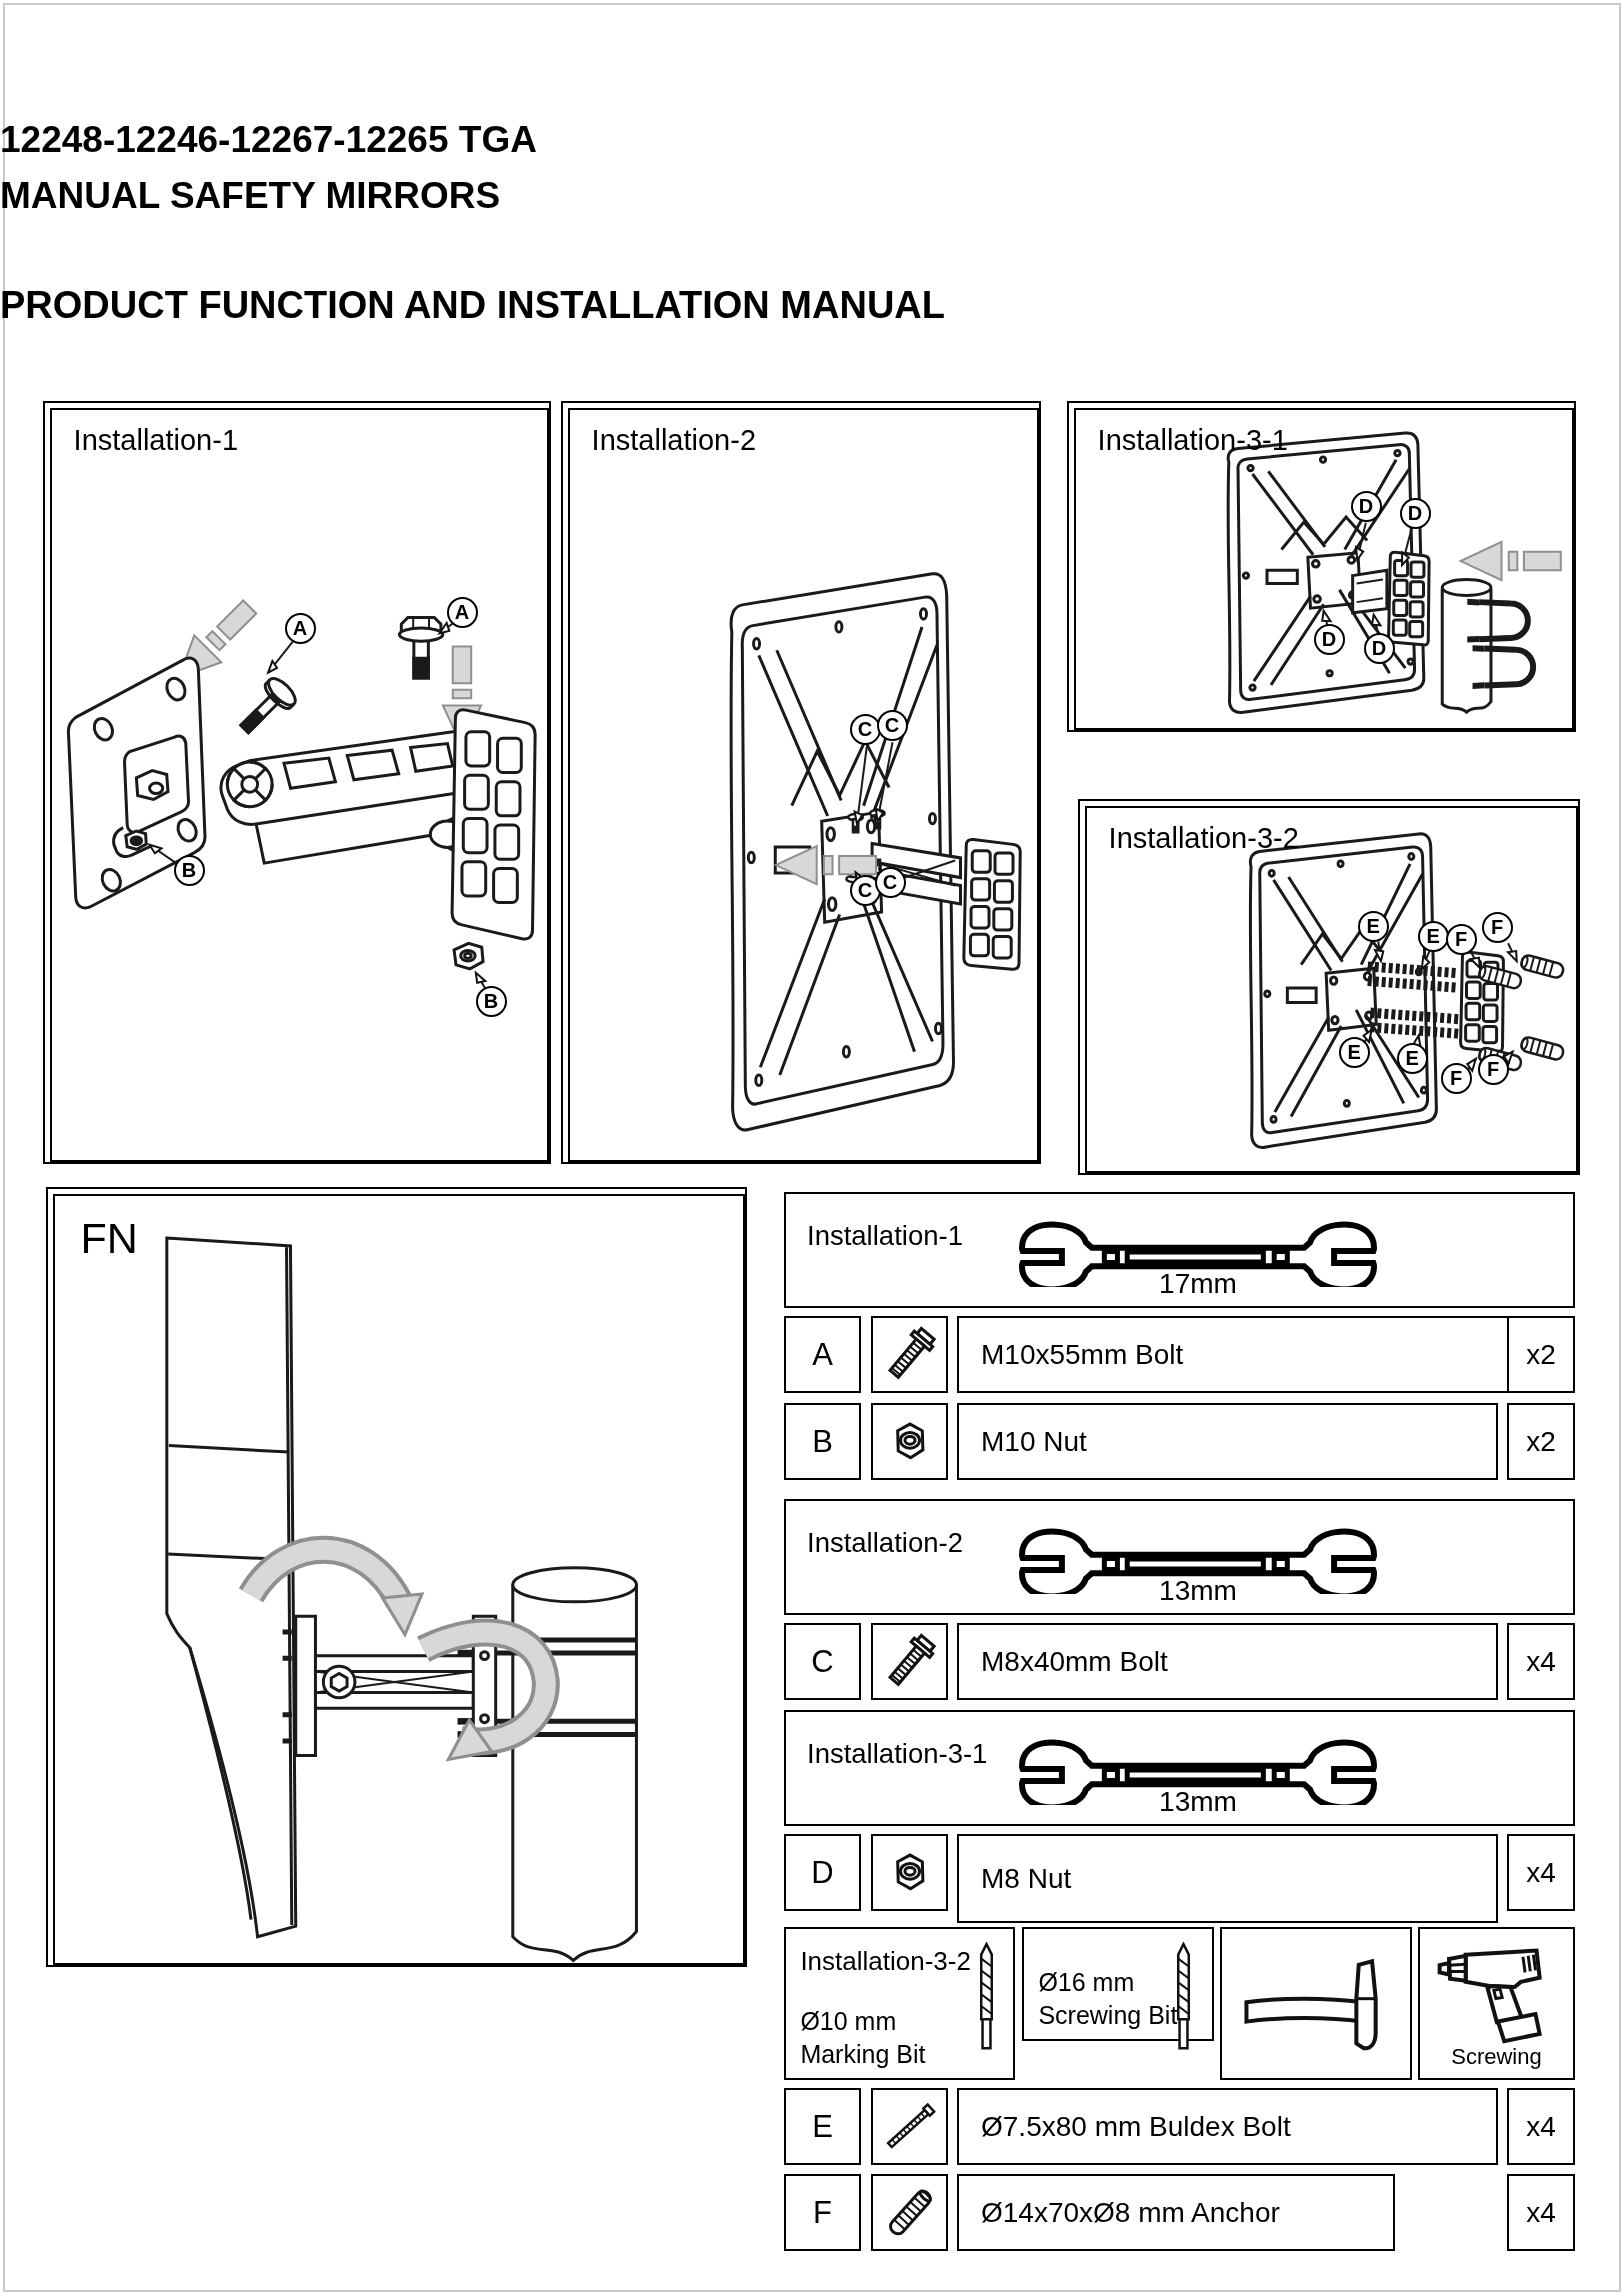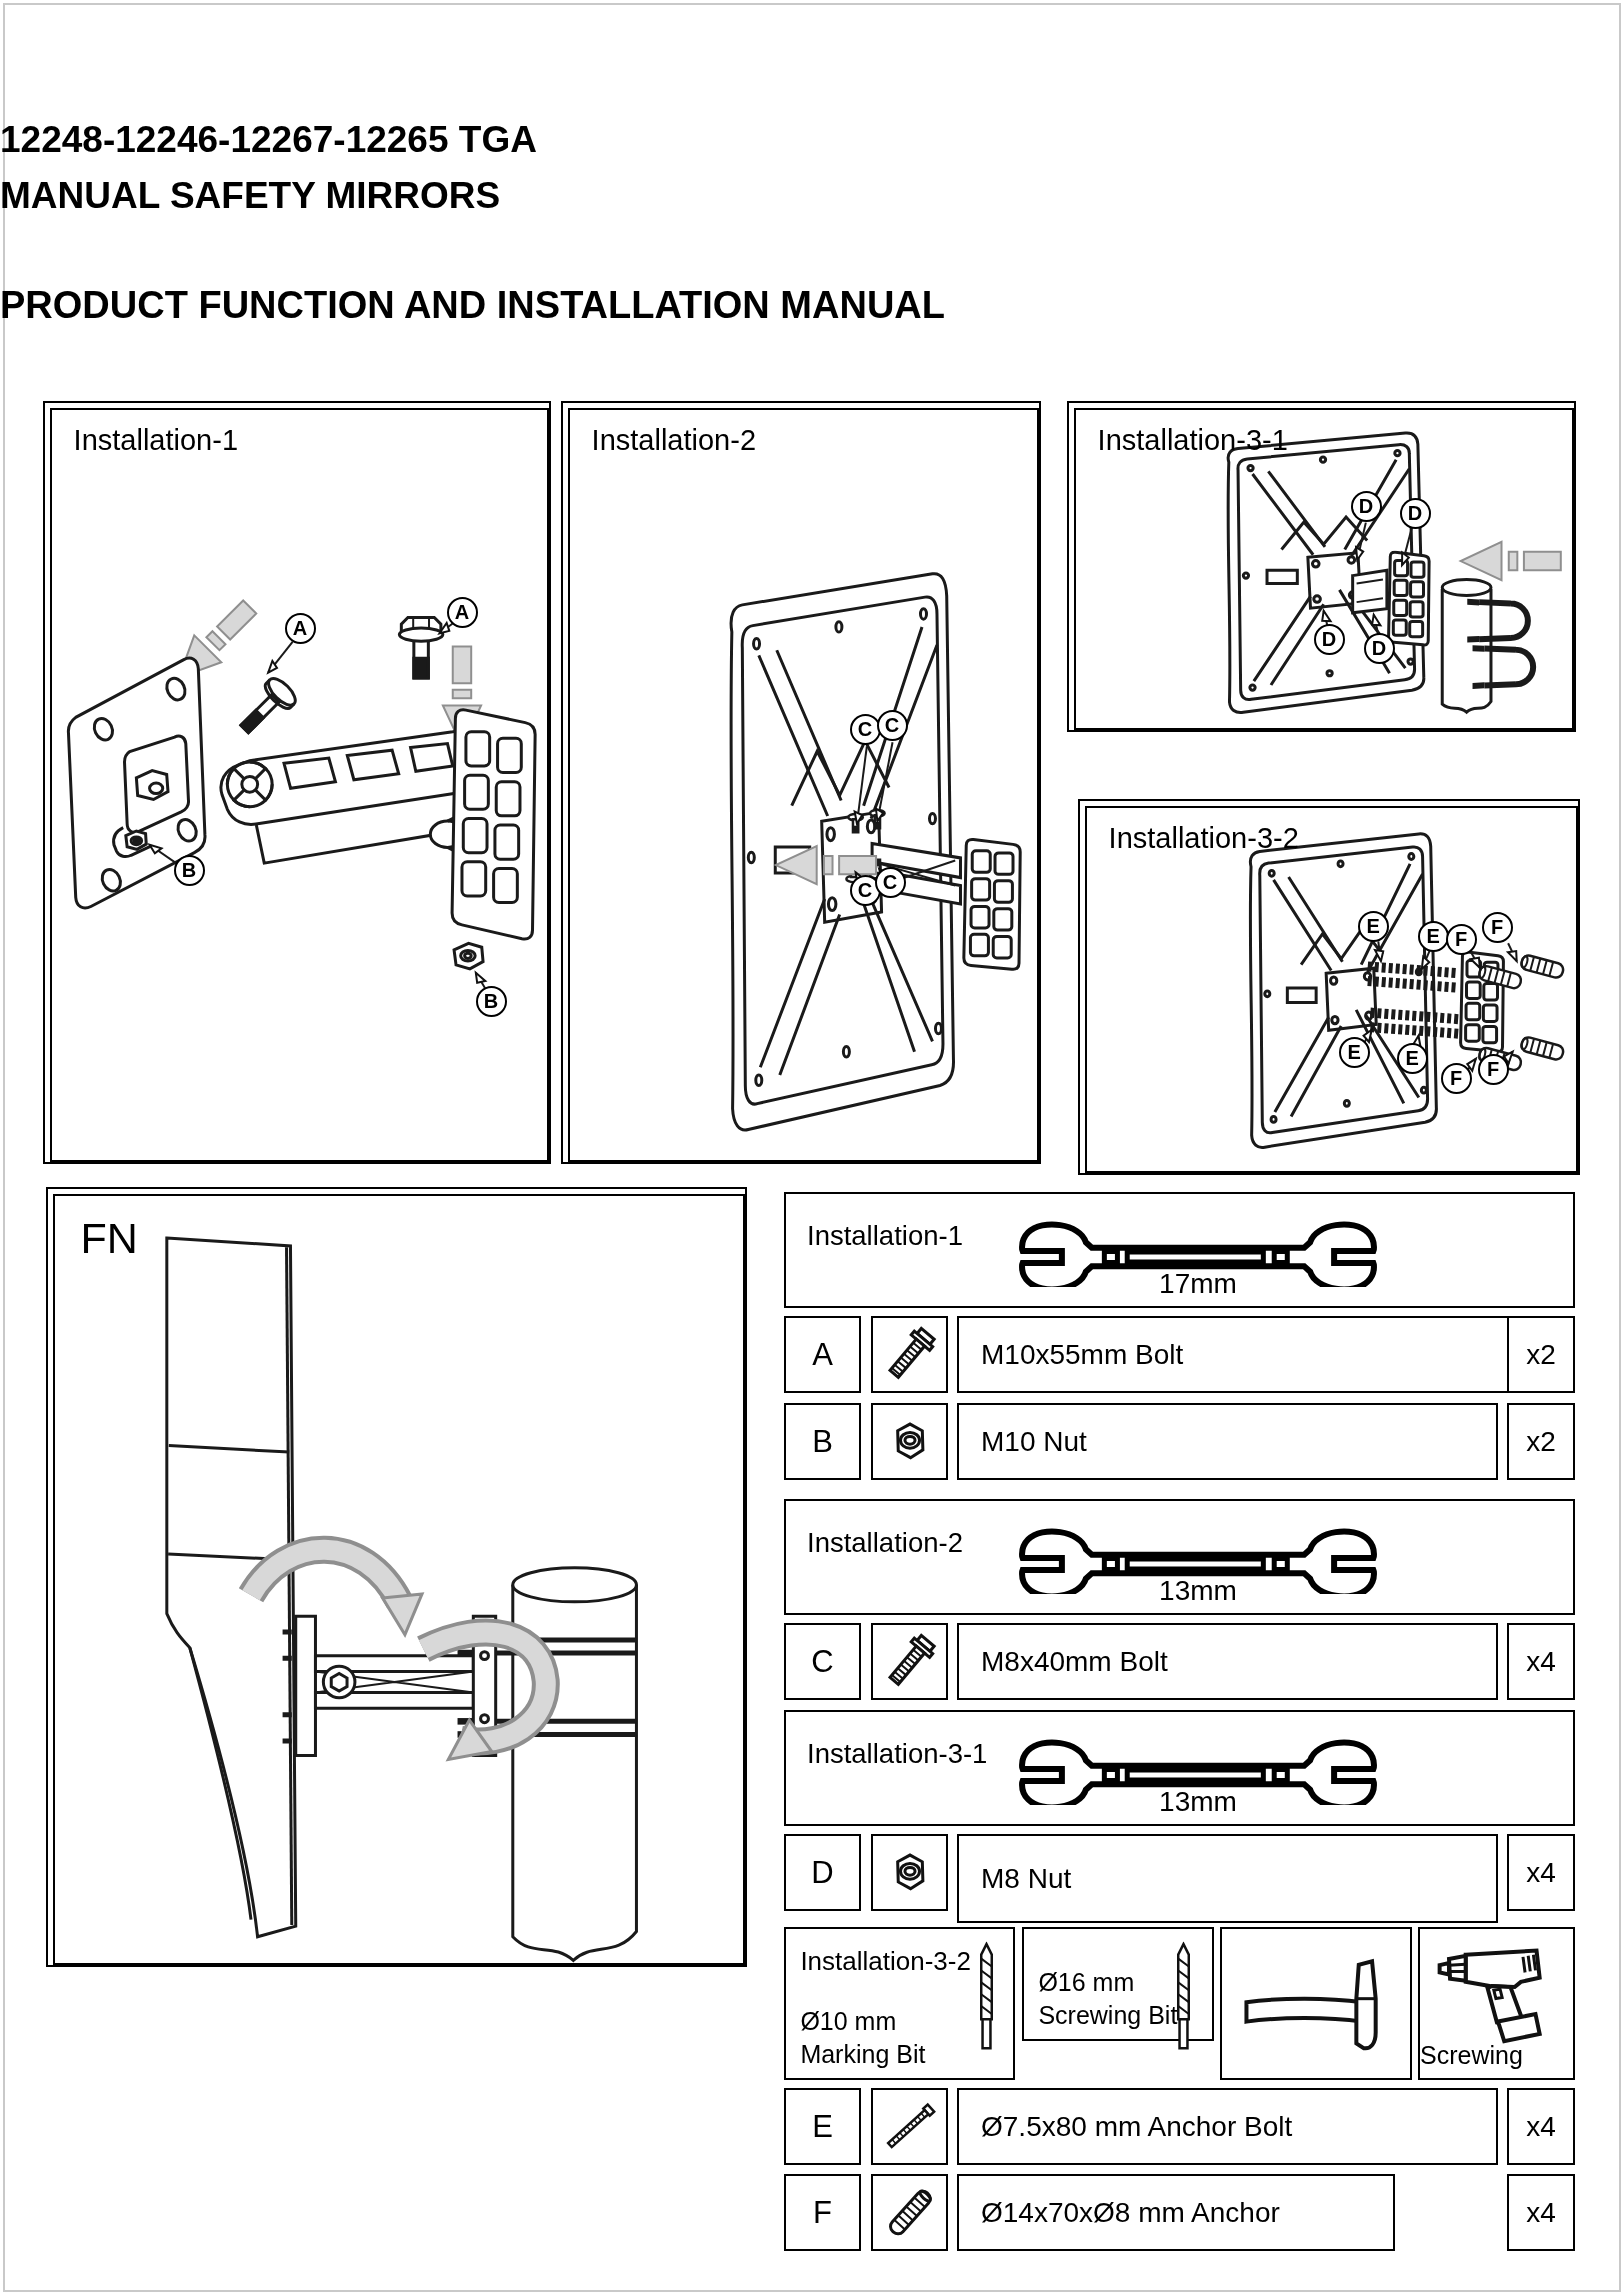--- a/index.html
+++ b/index.html
@@ -20,21 +20,21 @@
   .pbox{position:absolute;border:2.6px solid #000;background:#fff;box-sizing:border-box;}
   .center{display:flex;align-items:center;justify-content:center;}
   .letter{font-size:31px;}
   .qty{font-size:28px;}
   .desc{font-size:28px;padding-left:22px;display:flex;align-items:center;}
   .hdr-label{position:absolute;left:21px;top:26px;font-size:27.5px;}
   .size-label{position:absolute;left:216px;width:392px;bottom:6.5px;text-align:center;font-size:28px;}
   .tool-hdr{position:absolute;left:14.4px;top:17px;font-size:26px;}
   .tool-size{position:absolute;left:14.4px;bottom:42px;font-size:25px;}
   .tool-name{position:absolute;left:14.4px;bottom:9.2px;font-size:25px;}
-  .tool-name-center{position:absolute;left:0;right:0;bottom:7.8px;font-size:25px;}
+  .tool-name-center{position:absolute;left:0;right:0;bottom:7.8px;text-align:center;font-size:22px;}
   svg *{vector-effect:non-scaling-stroke;}
 </style>
 </head>
 <body>
 
 <div class="page">
   <div class="frame"></div>
 
   <svg width="0" height="0" style="position:absolute" aria-hidden="true">
     <defs>
@@ -544,21 +544,21 @@
 
   <div class="pbox center letter" style="left:784px;top:2088px;width:77px;height:77px">
       <span>E</span>
     </div>
   <div class="pbox center" style="left:871px;top:2088px;width:77px;height:77px">
       <svg width="60" height="60" viewBox="0 0 100 100">
         <use href="#sym-buldex"></use>
       </svg>
     </div>
   <div class="pbox desc" style="left:957px;top:2088px;width:541px;height:77px">
-      <span>Ø7.5x80 mm Anchor Bolt</span>
+      <span>Ø7.5x80 mm Buldex Bolt</span>
     </div>
   <div class="pbox center qty" style="left:1507px;top:2088px;width:68px;height:77px">
       <span>x4</span>
     </div>
 
   <div class="pbox center letter" style="left:784px;top:2174px;width:77px;height:77px">
       <span>F</span>
     </div>
   <div class="pbox center" style="left:871px;top:2174px;width:77px;height:77px">
       <svg width="60" height="60" viewBox="0 0 100 100">

